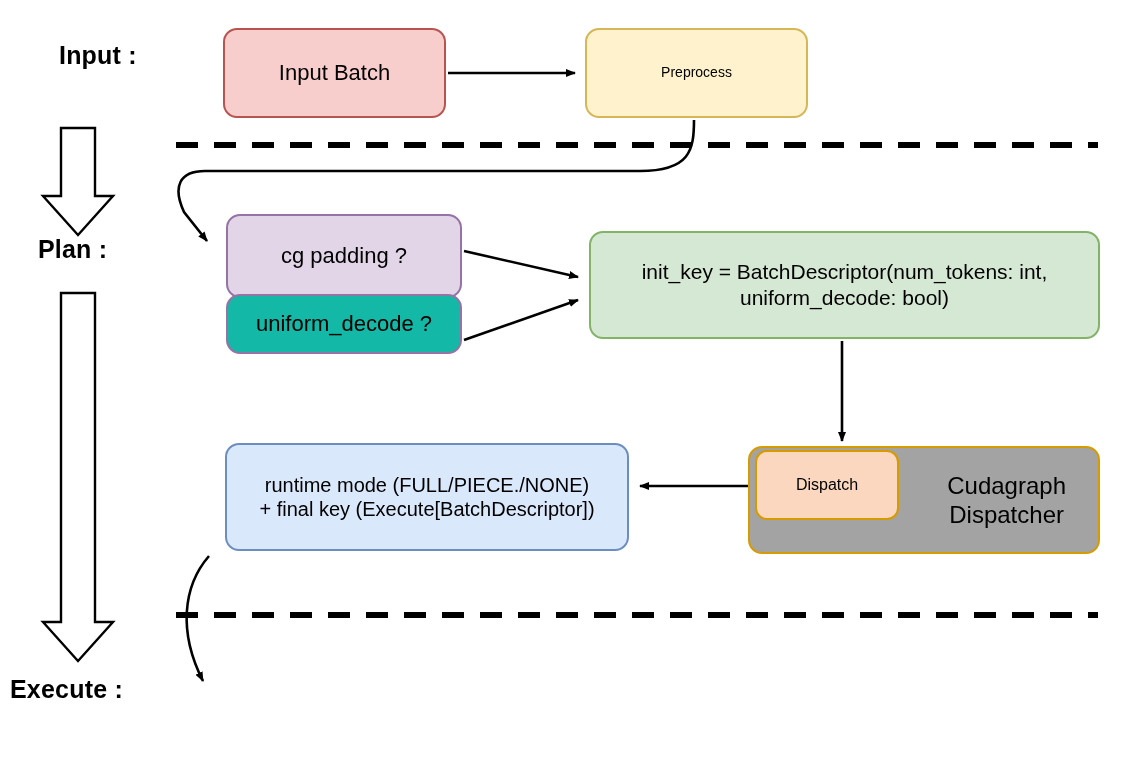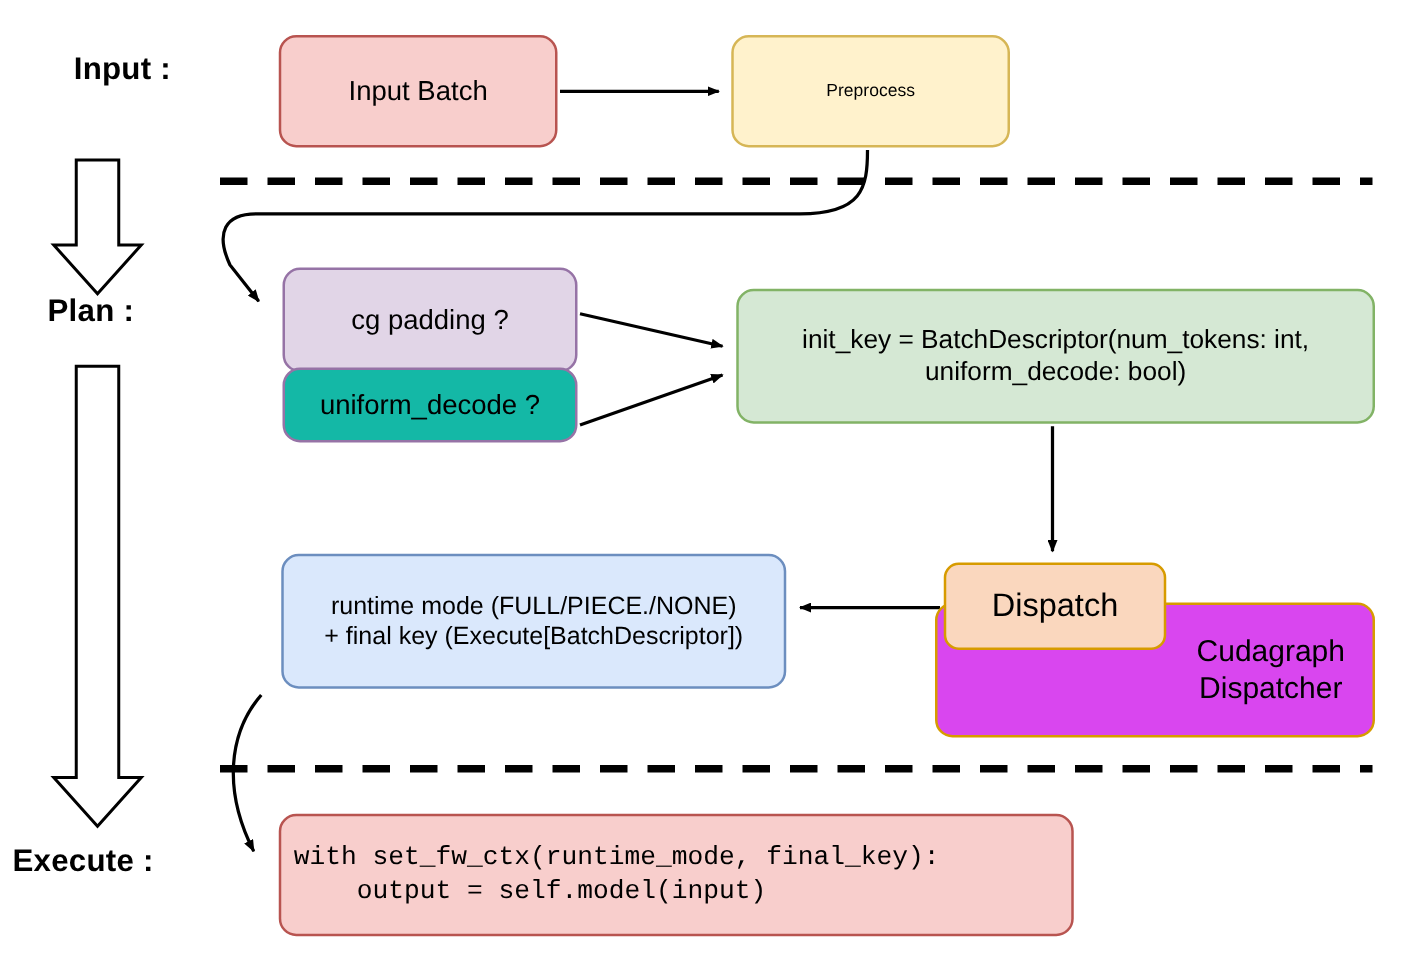--- a/index.html
+++ b/index.html
@@ -72,32 +72,31 @@
     background: #14b8a6; border-color: #9673a6;
     font-size: 22px;
   }
   #node-init-key {
     left: 589px; top: 231px; width: 511px; height: 108px;
     background: #d5e8d4; border-color: #82b366;
     font-size: 21px;
   }
   #node-cudagraph-dispatcher {
     left: 748px; top: 446px; width: 352px; height: 108px;
-    background: #d946ef; border-color: #d79b00;
+    background: #a3a3a3; border-color: #d79b00;
     font-size: 24px;
     justify-content: flex-end;
     align-items: center;
-    padding-right: 22px;
+    padding-right: 32px;
     line-height: 1.22;
-    margin-top: 36px;
   }
   #node-dispatch {
-    left: 755px; top: 450px; width: 178px; height: 70px;
+    left: 755px; top: 450px; width: 144px; height: 70px;
     background: #fad7be; border-color: #d79b00;
-    font-size: 26px;
+    font-size: 16px;
     border-radius: 12px;
   }
   #node-runtime-mode {
     left: 225px; top: 443px; width: 404px; height: 108px;
     background: #dae8fc; border-color: #6c8ebf;
     font-size: 20px;
   }
   #node-execute-code {
     left: 223px; top: 651px; width: 636px; height: 98px;
     background: #f8cecc; border-color: #b85450;
@@ -170,16 +169,14 @@
 uniform_decode: bool)</div>
 
   <div class="node" id="node-cudagraph-dispatcher">Cudagraph
 Dispatcher</div>
 
   <div class="node" id="node-dispatch">Dispatch</div>
 
   <div class="node" id="node-runtime-mode">runtime mode (FULL/PIECE./NONE)
 + final key (Execute[BatchDescriptor])</div>
 
-  <div class="node" id="node-execute-code">with set_fw_ctx(runtime_mode, final_key):
-    output = self.model(input)</div>
 
 </div>
 
 </body></html>

